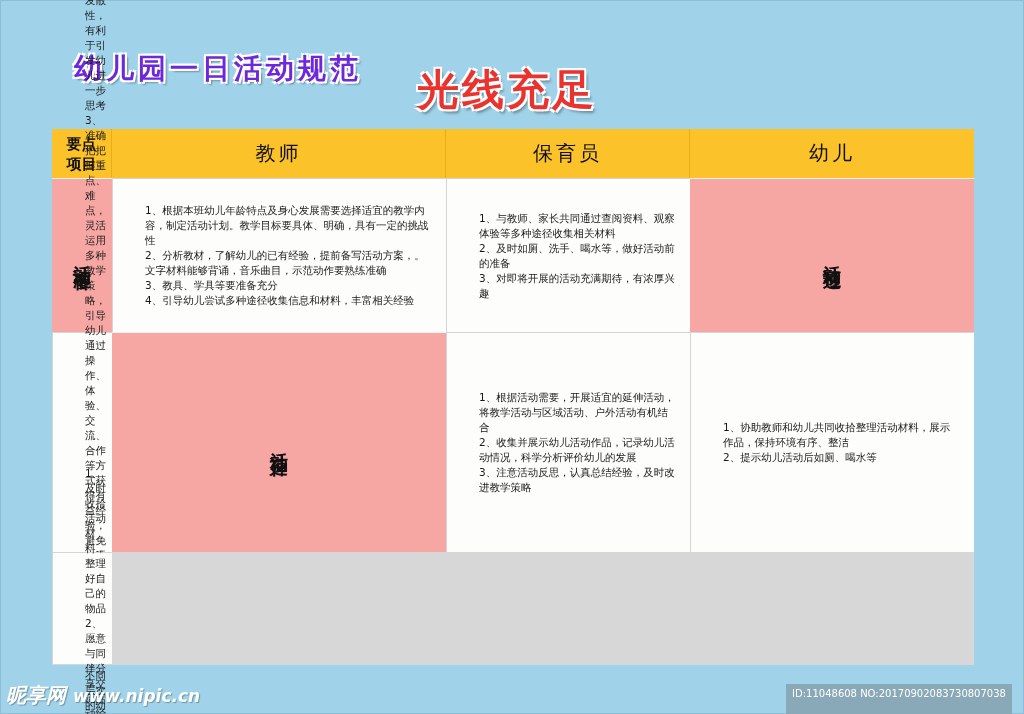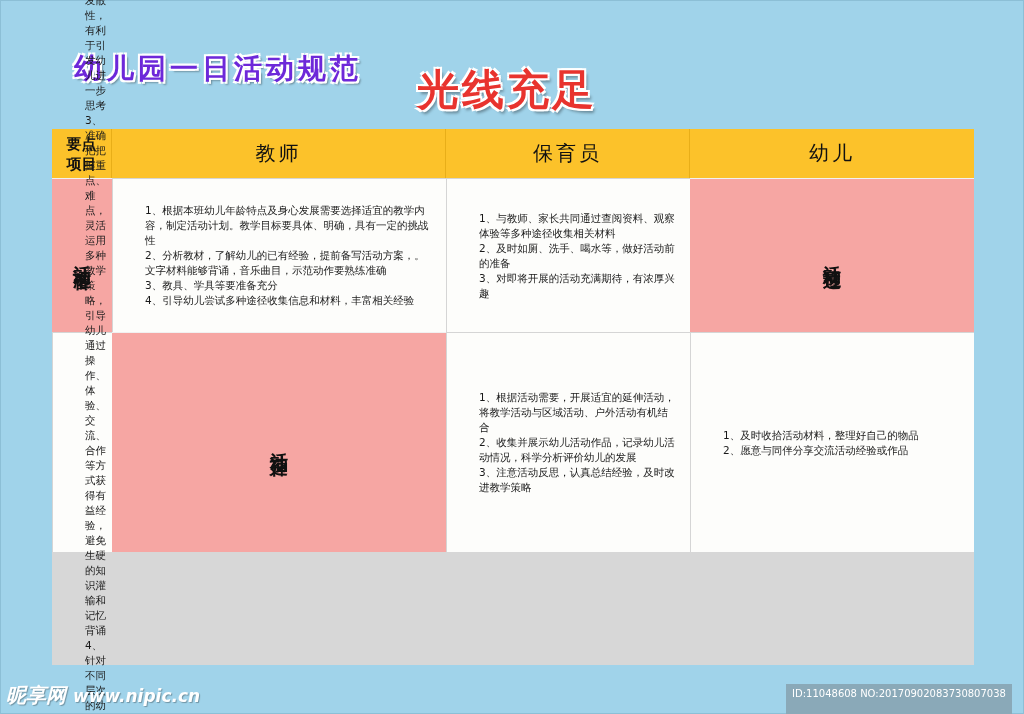--- a/index.html
+++ b/index.html
@@ -102,20 +102,24 @@
 
   <div class="rcell">
     <span class="rlabel">活动延伸</span>
   </div>
   <div class="cell">
       <div class="content">1、根据活动需要，开展适宜的延伸活动，将教学活动与区域活动、户外活动有机结合
 2、收集并展示幼儿活动作品，记录幼儿活动情况，科学分析评价幼儿的发展
 3、注意活动反思，认真总结经验，及时改进教学策略</div>
     </div>
   <div class="cell">
+      <div class="content">1、协助教师和幼儿共同收拾整理活动材料，展示作品，保持环境有序、整洁
+2、提示幼儿活动后如厕、喝水等</div>
+    </div>
+  <div class="cell">
       <div class="content">1、及时收拾活动材料，整理好自己的物品
 2、愿意与同伴分享交流活动经验或作品</div>
     </div>
 </div>
 
 <div class="watermark">
   <span>昵享网</span>
   <span class="url">www.nipic.cn</span>
 </div>
 <div class="idbox">ID:11048608 NO:20170902083730807038</div>

